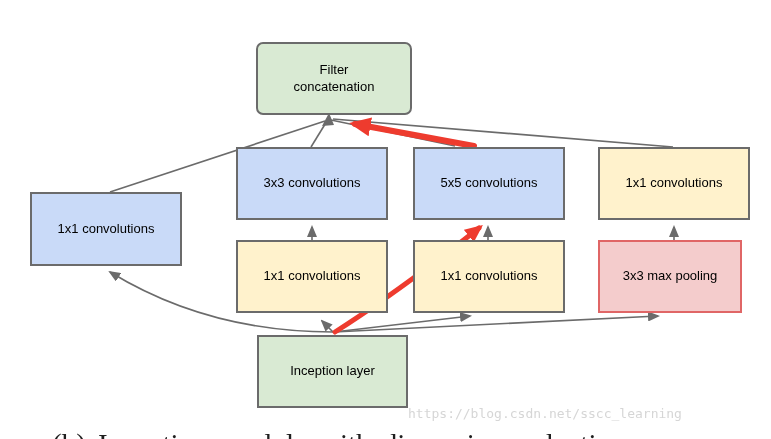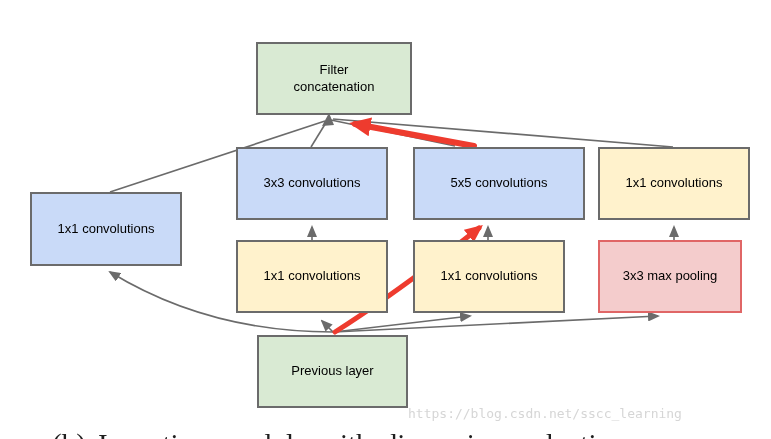--- a/index.html
+++ b/index.html
@@ -68,53 +68,53 @@
     <path d="M333,332 L322,321" stroke="#6b6b6b" stroke-width="1.6" fill="none" marker-end="url(#ah-gray)"></path>
     <path d="M334,332 L470,316" stroke="#6b6b6b" stroke-width="1.6" fill="none" marker-end="url(#ah-gray)"></path>
     <path d="M334,332 L658,316" stroke="#6b6b6b" stroke-width="1.6" fill="none" marker-end="url(#ah-gray)"></path>
 
     <path d="M335,332 Q398,292 479,228" stroke="#ee3b2e" stroke-width="5" fill="none" stroke-linecap="round" marker-end="url(#ah-red)"></path>
     <path d="M474,146 L355,124" stroke="#ee3b2e" stroke-width="6" fill="none" stroke-linecap="round" marker-end="url(#ah-red)"></path>
     <path d="M458,251 L521,306" stroke="#ee3b2e" stroke-width="9" fill="none" stroke-linecap="round"></path>
     <path d="M502,245 L463,303" stroke="#ee3b2e" stroke-width="9" fill="none" stroke-linecap="round"></path>
   </svg>
 
-  <div class="node node-green" style="left:256px;top:42px;width:156px;height:73px;">
+  <div class="node node-green" style="left:256px;top:42px;width:156px;height:73px;border-radius:7px;">
     <span class="lbl lbl-narrow">Filter concatenation</span>
   </div>
 
   <div class="node node-blue" style="left:30px;top:192px;width:152px;height:74px;">
     <span class="lbl">1x1 convolutions</span>
   </div>
 
   <div class="node node-blue" style="left:236px;top:147px;width:152px;height:73px;">
     <span class="lbl">3x3 convolutions</span>
   </div>
 
-  <div class="node node-blue" style="left:413px;top:147px;width:172px;height:73px;">
+  <div class="node node-blue" style="left:413px;top:147px;width:152px;height:73px;">
     <span class="lbl">5x5 convolutions</span>
   </div>
 
   <div class="node node-yellow" style="left:598px;top:147px;width:152px;height:73px;">
     <span class="lbl">1x1 convolutions</span>
   </div>
 
   <div class="node node-yellow" style="left:236px;top:240px;width:152px;height:73px;">
     <span class="lbl">1x1 convolutions</span>
   </div>
 
   <div class="node node-yellow" style="left:413px;top:240px;width:152px;height:73px;">
     <span class="lbl">1x1 convolutions</span>
   </div>
 
   <div class="node node-pink" style="left:598px;top:240px;width:144px;height:73px;">
     <span class="lbl">3x3 max pooling</span>
   </div>
 
   <div class="node node-green" style="left:257px;top:335px;width:151px;height:73px;">
-    <span class="lbl">Previous layer</span>
+    <span class="lbl">Inception layer</span>
   </div>
 
   <div class="watermark">https://blog.csdn.net/sscc_learning</div>
 
   <div class="caption">(b) Inception module with dimension reductions</div>
 
 </div>
 
 </body></html>

